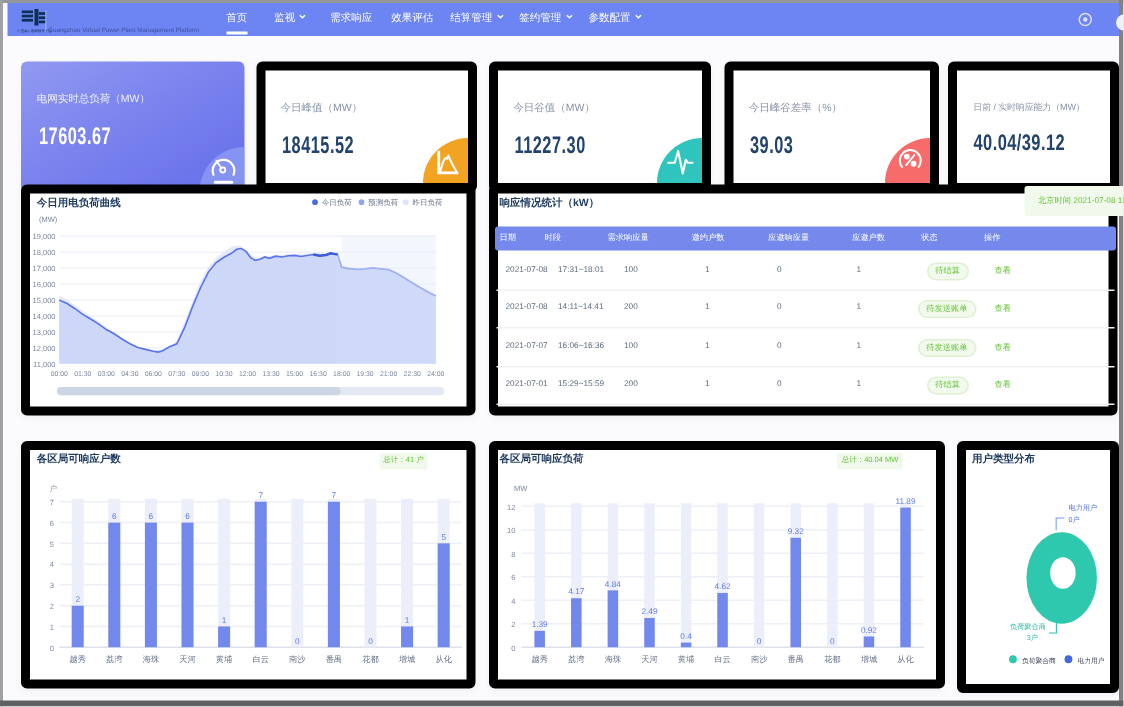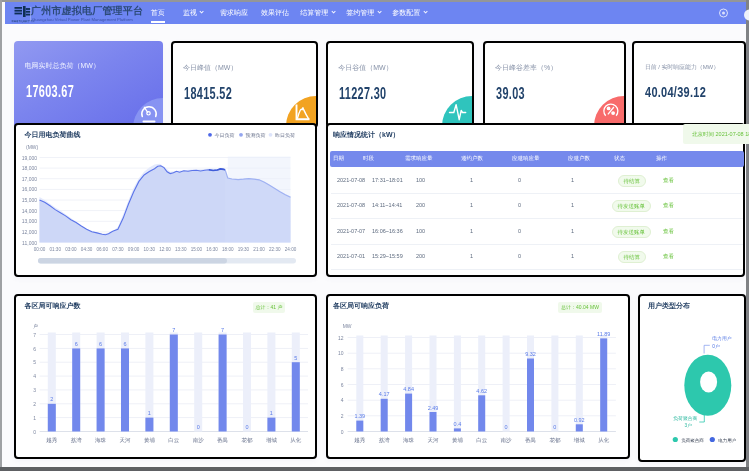--- a/index.html
+++ b/index.html
@@ -12,21 +12,21 @@
 #bBottom{left:0;bottom:0;width:749px;height:4px;background:#5e6063;}
 
 #nav{left:4.5px;top:2px;width:741.5px;height:22px;background:#6d85f2;}
 #nav .ttl{position:absolute;left:26.5px;top:2px;color:#2c4a78;font-weight:bold;font-size:10px;letter-spacing:.2px;white-space:nowrap;}
 #nav .sub{position:absolute;left:27.5px;top:15px;color:#3c50a4;font-size:4.2px;white-space:nowrap;}
 #nav .div1{position:absolute;left:25px;top:4.5px;width:1px;height:14px;background:rgba(255,255,255,.28);}
 .mi{position:absolute;top:0;height:22px;line-height:22px;color:#fff;font-size:7px;white-space:nowrap;}
 .mi.on::after{content:"";position:absolute;left:0;right:0;bottom:1px;height:2px;background:#fff;}
 .caret{display:inline-block;width:3.2px;height:3.2px;border-right:1px solid rgba(255,255,255,.95);border-bottom:1px solid rgba(255,255,255,.95);transform:rotate(45deg);margin-left:3.5px;vertical-align:2px;}
 
-.card{position:absolute;background:#fff;border-radius:4px;border:2px solid #000000;box-shadow:0 2px 5px rgba(90,100,150,.05);}
+.card{position:absolute;background:#fff;border-radius:4px;border:6px solid #000000;box-shadow:0 2px 5px rgba(90,100,150,.05);}
 .kpi{top:41px;height:87px;overflow:hidden;}
 .kpi .lb{position:absolute;left:10.5px;top:20px;font-size:7px;color:#8792a8;white-space:nowrap;}
 .kpi .vl{position:absolute;left:11.5px;font-size:16px;font-weight:bold;color:#22436b;letter-spacing:.5px;transform:scaleX(.68);transform-origin:left top;line-height:1;top:42.5px;}
 #k1{left:14px;width:148.5px;background:linear-gradient(150deg,#9199f1 0%,#7b84ee 45%,#666dea 100%);border:none;}
 #k1 .quad{background:#8793f2;}
 #k1 .lb{color:#eef0ff;}
 #k1 .vl{color:#fff;}
 #k2{left:170.5px;width:147.5px;}
 #k3{left:325.7px;width:148px;}
 #k4{left:482.6px;width:143px;text-align:right;}
@@ -66,21 +66,20 @@
       <rect x="4" y="6.3" width="7.5" height="1.8"></rect>
       <rect x="4" y="9.1" width="7.5" height="1.8"></rect>
       <rect x="12.5" y="2.5" width="2.6" height="11"></rect>
       <rect x="15.3" y="4.6" width="4.5" height="1.8"></rect>
       <rect x="15.3" y="7.4" width="4.5" height="1.8"></rect>
       <rect x="15.3" y="10.2" width="4.5" height="1.8"></rect>
     </g>
     <text x="4.5" y="19.5" font-size="2.3" fill="#0e2f55">中国南方电网数字平台</text>
   </svg>
   <div class="div1"></div>
-  <div class="ttl">广州市虚拟电厂管理平台</div>
   <div class="sub">Guangzhou Virtual Power Plant Management Platform</div>
   <div class="mi on" style="left:146.3px;">首页</div>
   <div class="mi" style="left:178.4px;">监视<span class="caret"></span></div>
   <div class="mi" style="left:215.6px;">需求响应</div>
   <div class="mi" style="left:256.4px;">效果评估</div>
   <div class="mi" style="left:295.7px;">结算管理<span class="caret"></span></div>
   <div class="mi" style="left:341.7px;">签约管理<span class="caret"></span></div>
   <div class="mi" style="left:387.8px;">参数配置<span class="caret"></span></div>
   <svg width="744" height="22">
     <circle cx="718.5" cy="11" r="4" fill="none" stroke="rgba(255,255,255,.75)" stroke-width="1"></circle>

